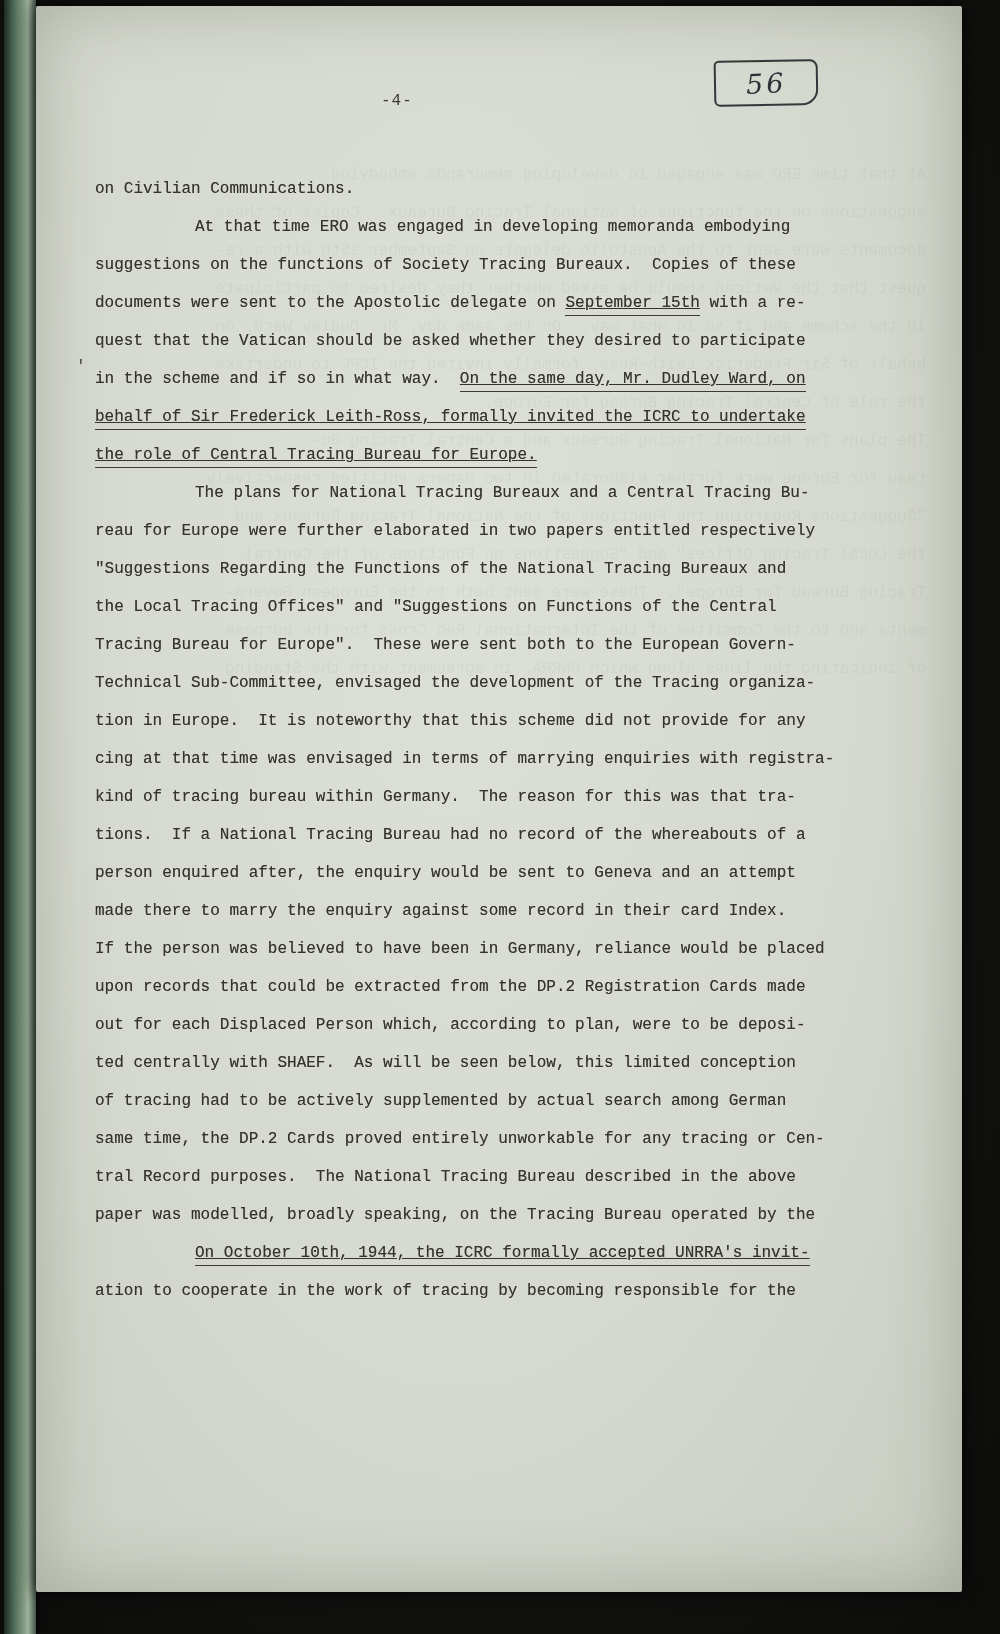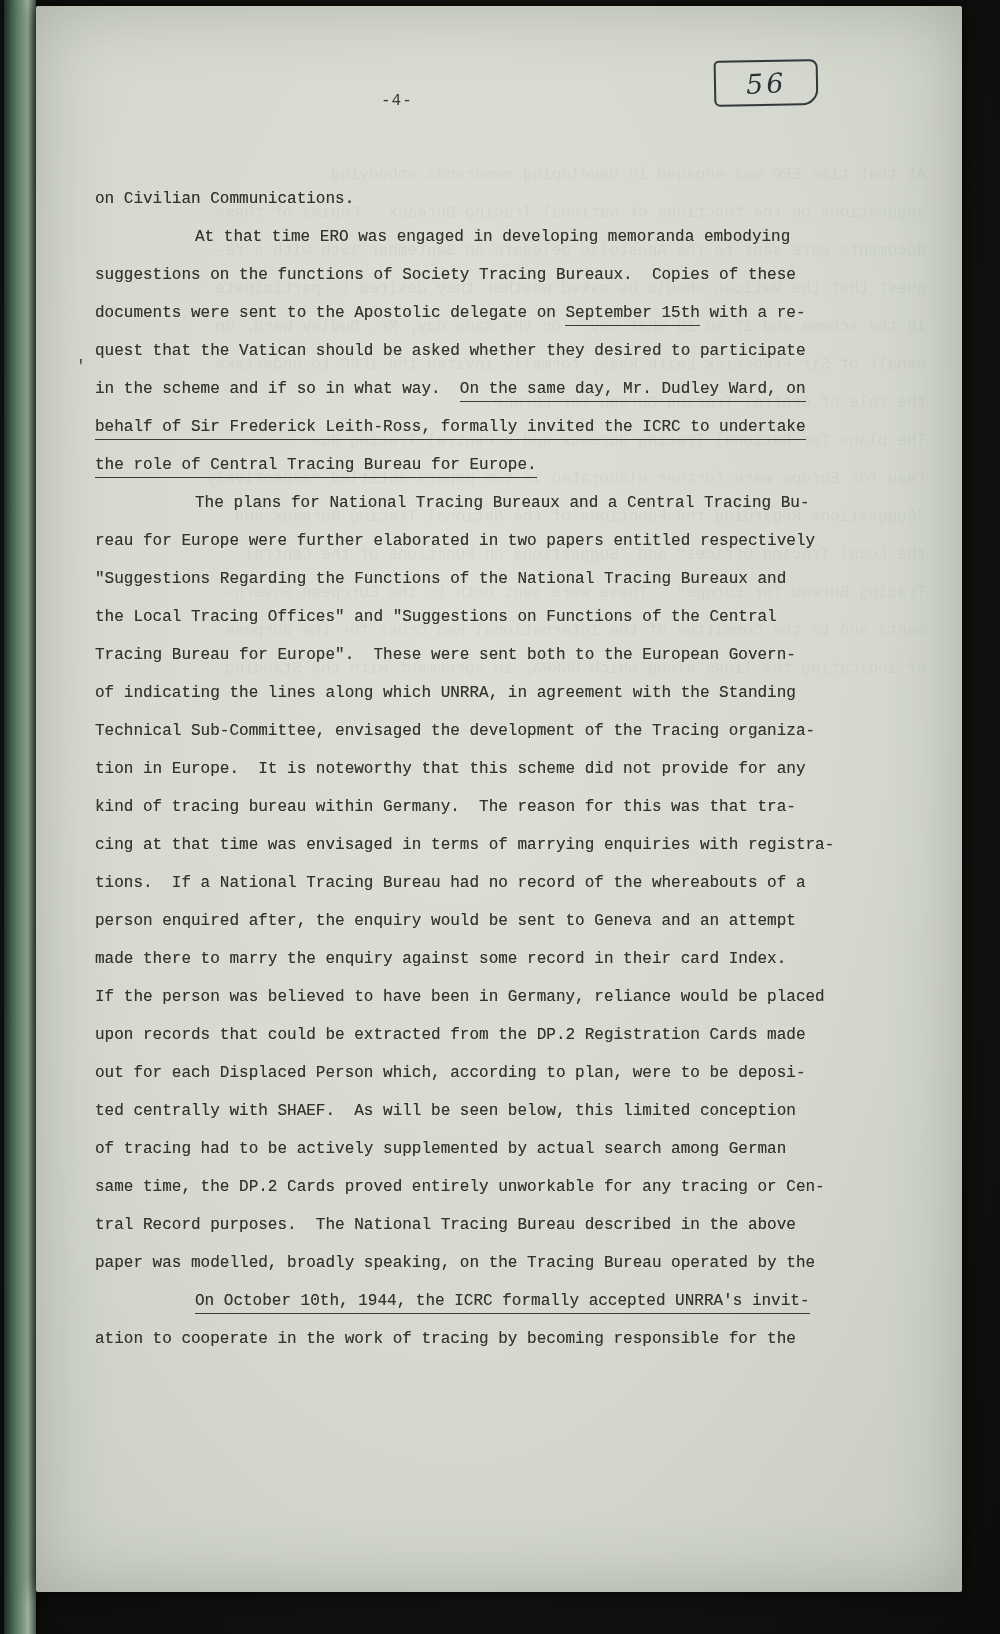--- a/index.html
+++ b/index.html
@@ -13,26 +13,26 @@
     background:radial-gradient(ellipse at 45% 35%, #dde0d6 0%, #d6d9cf 55%, #c8ccc1 100%);
     border-radius:2px;
     box-shadow:inset 0 0 70px rgba(70,80,60,.28), 0 0 18px rgba(0,0,0,.8);}
   .page-num{position:absolute;left:345px;top:86px;font-size:16px;color:#3a3a34;
     letter-spacing:1px;}
   .folio-box{position:absolute;left:678px;top:54px;width:100px;height:42px;
     border:2px solid #34373a;border-radius:5px 8px 16px 6px;
     transform:rotate(-1deg);display:flex;align-items:center;justify-content:center;}
   .folio-box .num{font-family:"DejaVu Serif",serif;font-style:italic;font-size:27px;
     color:#2c3036;letter-spacing:3px;transform:rotate(-2deg);}
-  .doc-body{position:absolute;left:59px;top:174px;width:790px;color:#34342e;
+  .doc-body{position:absolute;left:59px;top:164px;width:790px;color:#34342e;
     font-size:16px;}
   .line{height:38px;line-height:38px;white-space:pre;
     text-shadow:0 0 .6px rgba(50,50,45,.55);}
   .line.indent{padding-left:100px;}
-  .u{border-bottom:1.6px solid #3c3c36;padding-bottom:3px;}
+  .u{border-bottom:1.6px solid #3c3c36;padding-bottom:3px;text-decoration:underline;}
   .margin-mark{position:absolute;left:40px;top:352px;font-size:16px;color:#44443e;}
   .ghost{position:absolute;left:30px;top:150px;width:860px;color:#49584b;
     opacity:.055;filter:blur(.7px);transform:scaleX(-1);font-size:16px;
     line-height:38px;white-space:pre-wrap;pointer-events:none;}
 </style>
 </head>
 <body>
 
 <div class="scan">
   <div class="binding"></div>
@@ -63,25 +63,24 @@
         <div class="line"><span>documents were sent to the Apostolic delegate on </span><span class="u">September 15th</span><span> with a re-</span></div>
         <div class="line"><span>quest that the Vatican should be asked whether they desired to participate</span></div>
         <div class="line"><span>in the scheme and if so in what way.  </span><span class="u">On the same day, Mr. Dudley Ward, on</span></div>
         <div class="line"><span class="u">behalf of Sir Frederick Leith-Ross, formally invited the ICRC to undertake</span></div>
         <div class="line"><span class="u">the role of Central Tracing Bureau for Europe.</span></div>
         <div class="line indent"><span>The plans for National Tracing Bureaux and a Central Tracing Bu-</span></div>
         <div class="line"><span>reau for Europe were further elaborated in two papers entitled respectively</span></div>
         <div class="line"><span>"Suggestions Regarding the Functions of the National Tracing Bureaux and</span></div>
         <div class="line"><span>the Local Tracing Offices" and "Suggestions on Functions of the Central</span></div>
         <div class="line"><span>Tracing Bureau for Europe".  These were sent both to the European Govern-</span></div>
-        <div class="line"><span>of indicating the lines along which UNRRA, in agreement with the Standing</span></div>
         <div class="line"><span>Technical Sub-Committee, envisaged the development of the Tracing organiza-</span></div>
         <div class="line"><span>tion in Europe.  It is noteworthy that this scheme did not provide for any</span></div>
+        <div class="line"><span>cing at that time was envisaged in terms of marrying enquiries with registra-</span></div>
         <div class="line"><span>kind of tracing bureau within Germany.  The reason for this was that tra-</span></div>
-        <div class="line"><span>cing at that time was envisaged in terms of marrying enquiries with registra-</span></div>
         <div class="line"><span>tions.  If a National Tracing Bureau had no record of the whereabouts of a</span></div>
         <div class="line"><span>person enquired after, the enquiry would be sent to Geneva and an attempt</span></div>
         <div class="line"><span>made there to marry the enquiry against some record in their card Index.</span></div>
         <div class="line"><span>If the person was believed to have been in Germany, reliance would be placed</span></div>
         <div class="line"><span>upon records that could be extracted from the DP.2 Registration Cards made</span></div>
         <div class="line"><span>out for each Displaced Person which, according to plan, were to be deposi-</span></div>
         <div class="line"><span>ted centrally with SHAEF.  As will be seen below, this limited conception</span></div>
         <div class="line"><span>of tracing had to be actively supplemented by actual search among German</span></div>
         <div class="line"><span>same time, the DP.2 Cards proved entirely unworkable for any tracing or Cen-</span></div>
         <div class="line"><span>tral Record purposes.  The National Tracing Bureau described in the above</span></div>

